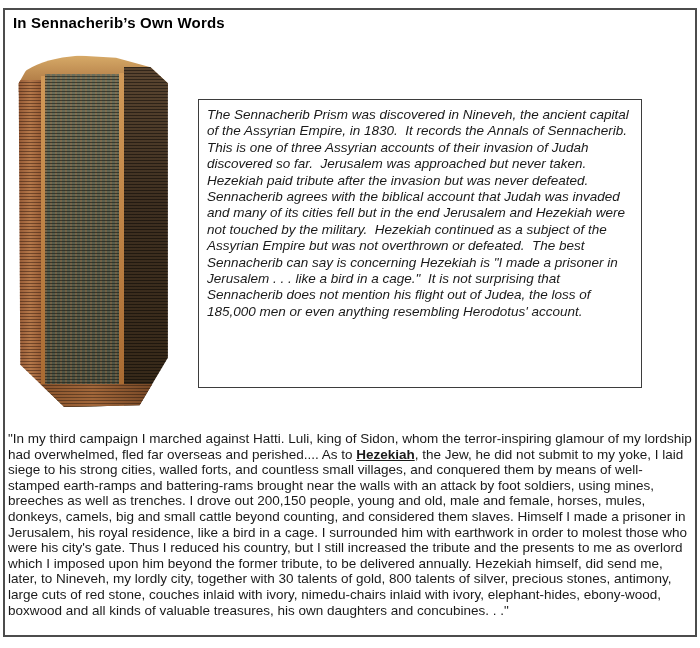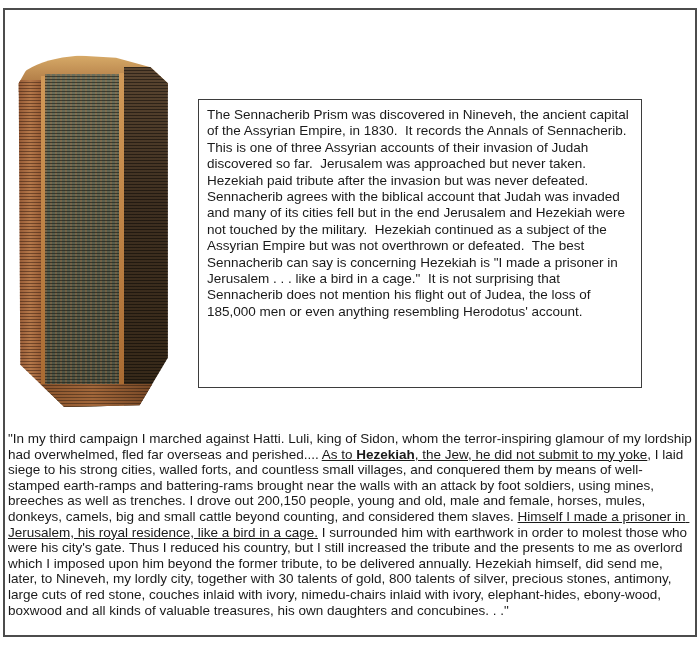--- a/index.html
+++ b/index.html
@@ -55,35 +55,36 @@
     background:
       repeating-linear-gradient(0deg,rgba(0,0,0,.35) 0 1px,transparent 1px 3px),
       linear-gradient(90deg,#7c4a26,var(--rim,#a2673a) 50%,#6b3f20);
   }
   
   .info-box{
     position:absolute;left:193px;top:89px;width:426px;height:273px;
     border:1px solid #3d3d3d;background:#fff;
     padding:7px 8px;font-size:13.5px;line-height:16.4px;color:#1a1a1a;
   }
-  .info-box .blk{white-space:pre-wrap;}
+  .info-box .blk{white-space:pre-wrap;font-style:italic;}
   
   .quote{
     position:absolute;left:3px;top:421px;width:686px;
     font-size:13.5px;line-height:15.6px;color:#1a1a1a;white-space:pre-wrap;
   }
   .seg-normal{font-weight:normal;text-decoration:none;}
-  .seg-underline{text-decoration:underline;}
+  .seg-underline{}
   .seg-bold_underline{font-weight:bold;text-decoration:underline;}
 </style>
 </head>
 <body>
 
 <div class="page">
 
+  <h1 class="page-title">In Sennacherib’s Own Words</h1>
 
   <div class="prism" aria-label="Photograph of the hexagonal Sennacherib Prism covered in cuneiform" style="--cap: #b5814a; --left-face: #b5784a; --edge: #a6672f; --center-face: #565c4c; --right-face: #3e2f20; --rim: #a2673a;">
     <div class="cap"></div>
     <div class="face face-left"></div>
     <div class="edge1"></div>
     <div class="face face-center"></div>
     <div class="edge2"></div>
     <div class="face face-right"></div>
     <div class="rim"></div>
   </div>

